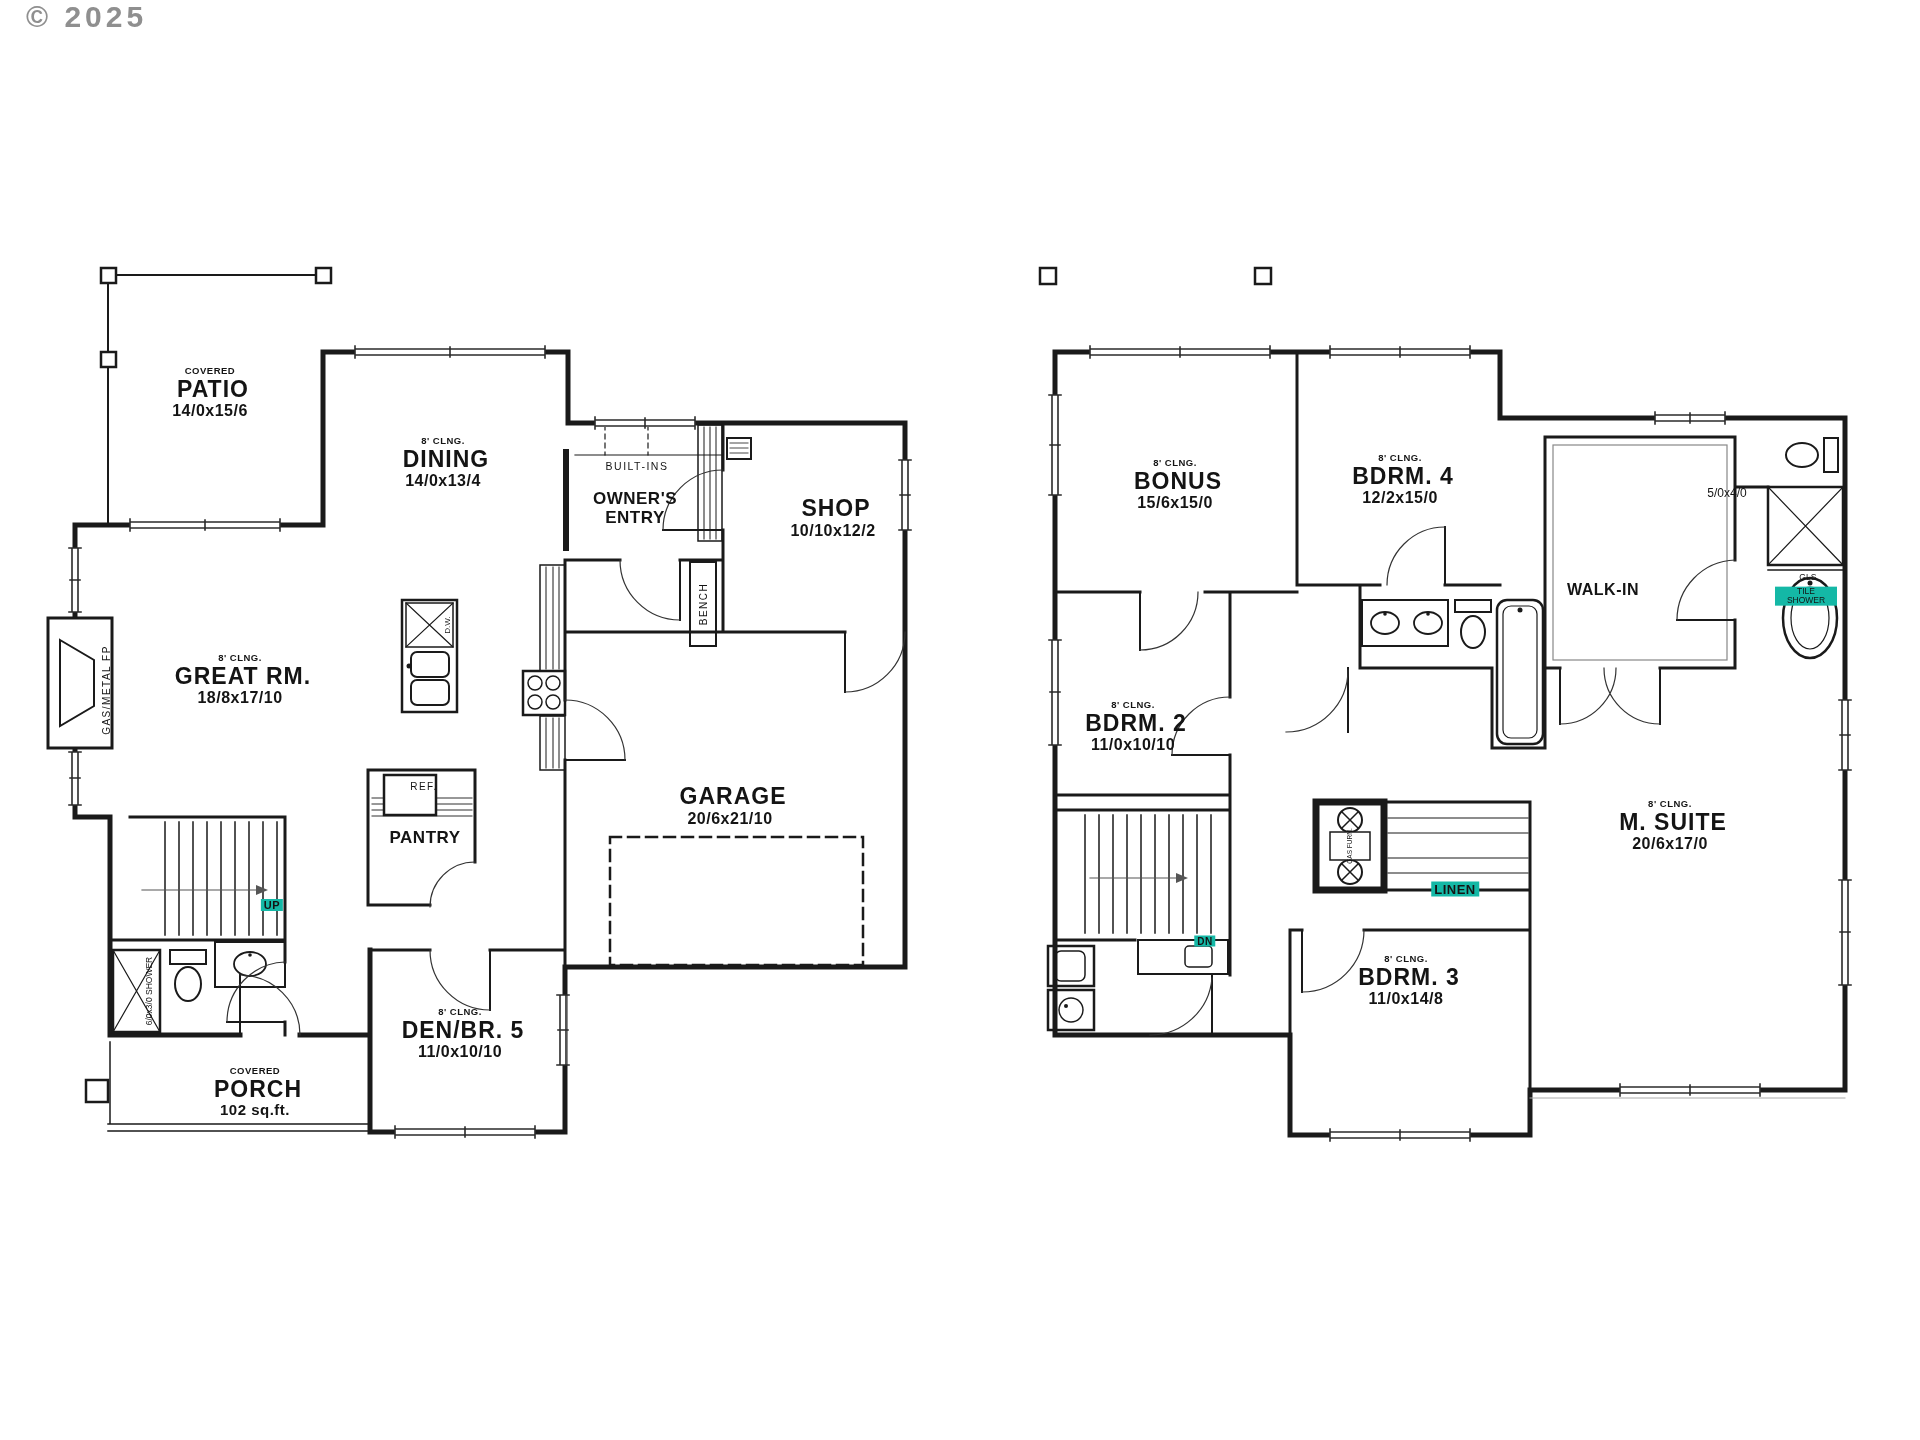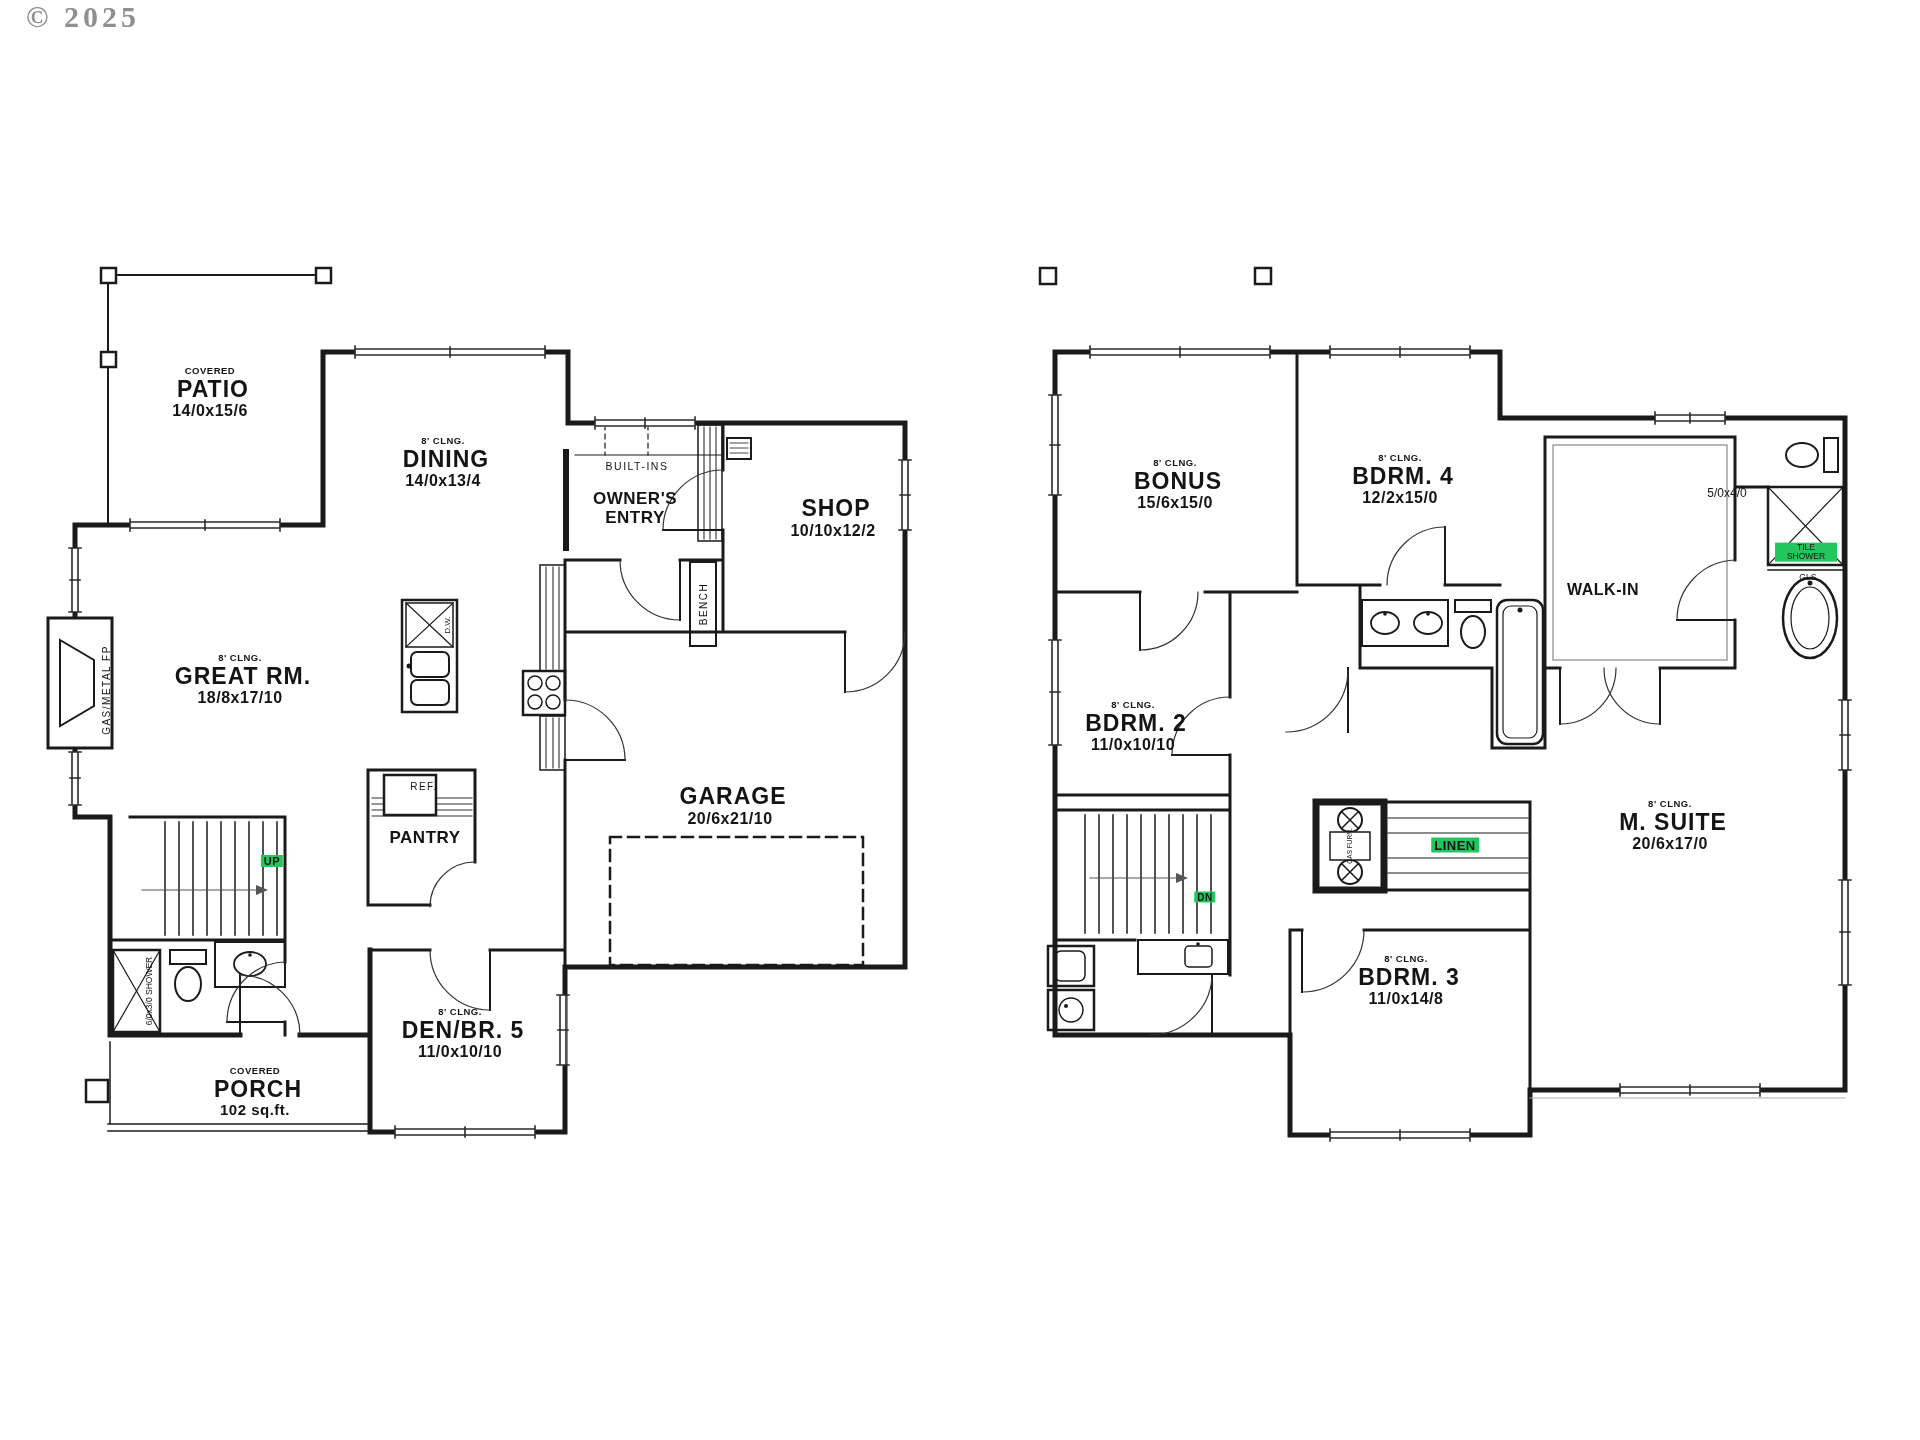--- a/index.html
+++ b/index.html
@@ -1,34 +1,34 @@
 <!DOCTYPE html>
 <html><head>
 <meta charset="utf-8">
 <style>
   html,body{margin:0;padding:0;background:#fff;}
   .canvas{position:relative;width:1920px;height:1440px;background:#ffffff;
           font-family:"Liberation Sans",sans-serif;color:#141414;overflow:hidden;}
-  .watermark{position:absolute;left:26px;top:0;font-family:Liberation Serif, serif;
+  .watermark{position:absolute;left:26px;top:0;font-family:Liberation Sans, sans-serif;
              font-weight:700;font-size:30px;letter-spacing:4px;color:#8f8f8f;}
   svg.plan{position:absolute;left:0;top:0;}
   .room-label{position:absolute;transform:translate(-50%,-50%);text-align:center;
               line-height:1.12;white-space:nowrap;}
   .rl-top{font-size:9.5px;font-weight:700;letter-spacing:.5px;}
   .rl-name{font-size:23px;font-weight:700;letter-spacing:1px;margin-left:6px;}
   .rl-dims{font-size:16px;font-weight:700;letter-spacing:.5px;}
   .mid .rl-name{font-size:17px;letter-spacing:.5px;text-align:center;}
   .sm .rl-name{font-size:16px;letter-spacing:.5px;}
   .wrap .rl-name{white-space:normal;width:100px;display:inline-block;}
   .rl-top:empty,.rl-dims:empty{display:none;}
   .tag{position:absolute;transform:translate(-50%,-50%);font-size:11px;font-weight:700;
        letter-spacing:.5px;white-space:nowrap;}
   .tag.thin{font-weight:400;letter-spacing:1.5px;font-size:10.5px;}
   .tag.tiny{font-size:8.5px;font-weight:400;letter-spacing:0;line-height:1.1;}
-  .tag.bg{background:#22c55e;padding:0 3px;}
+  .tag.bg{background:#14b8a6;padding:0 3px;margin-top:44px;}
   .vert{transform:translate(-50%,-50%) rotate(-90deg);}
   .wraptiny{white-space:normal;width:56px;text-align:center;}
 </style>
 </head>
 <body>
 
 <div class="canvas">
 
   <div class="watermark">© 2025</div>
 

